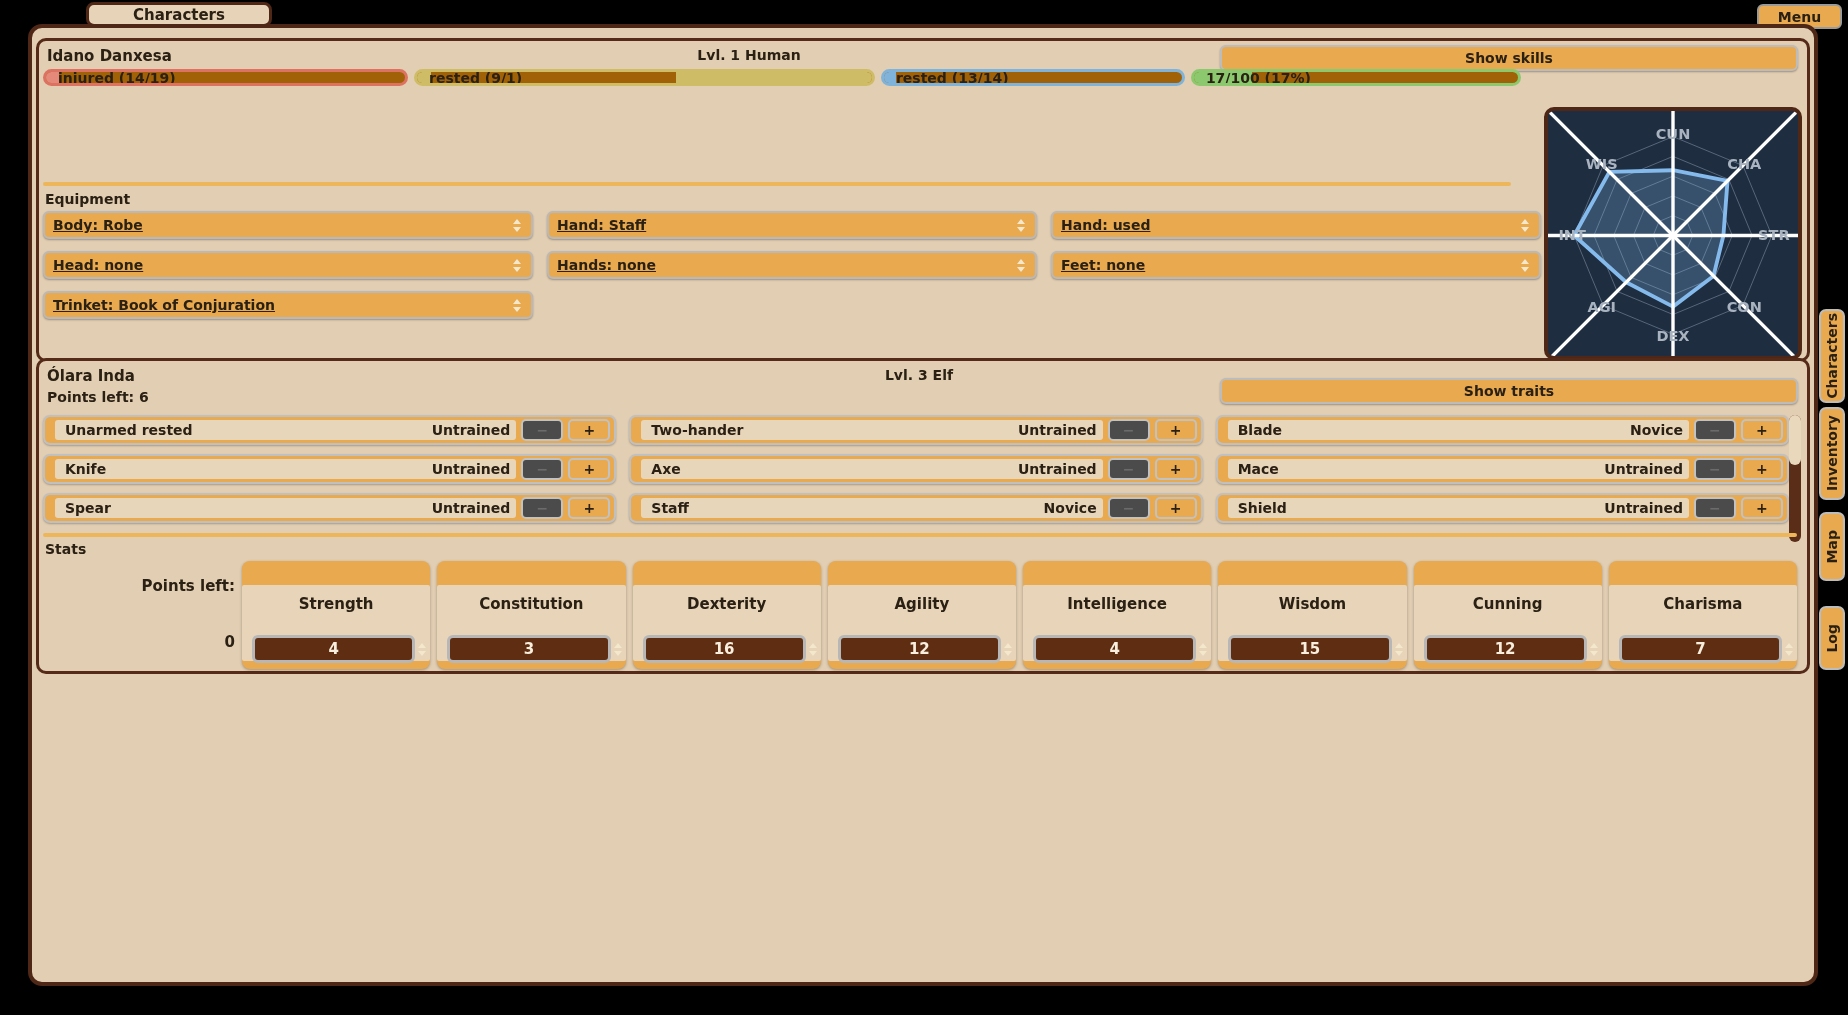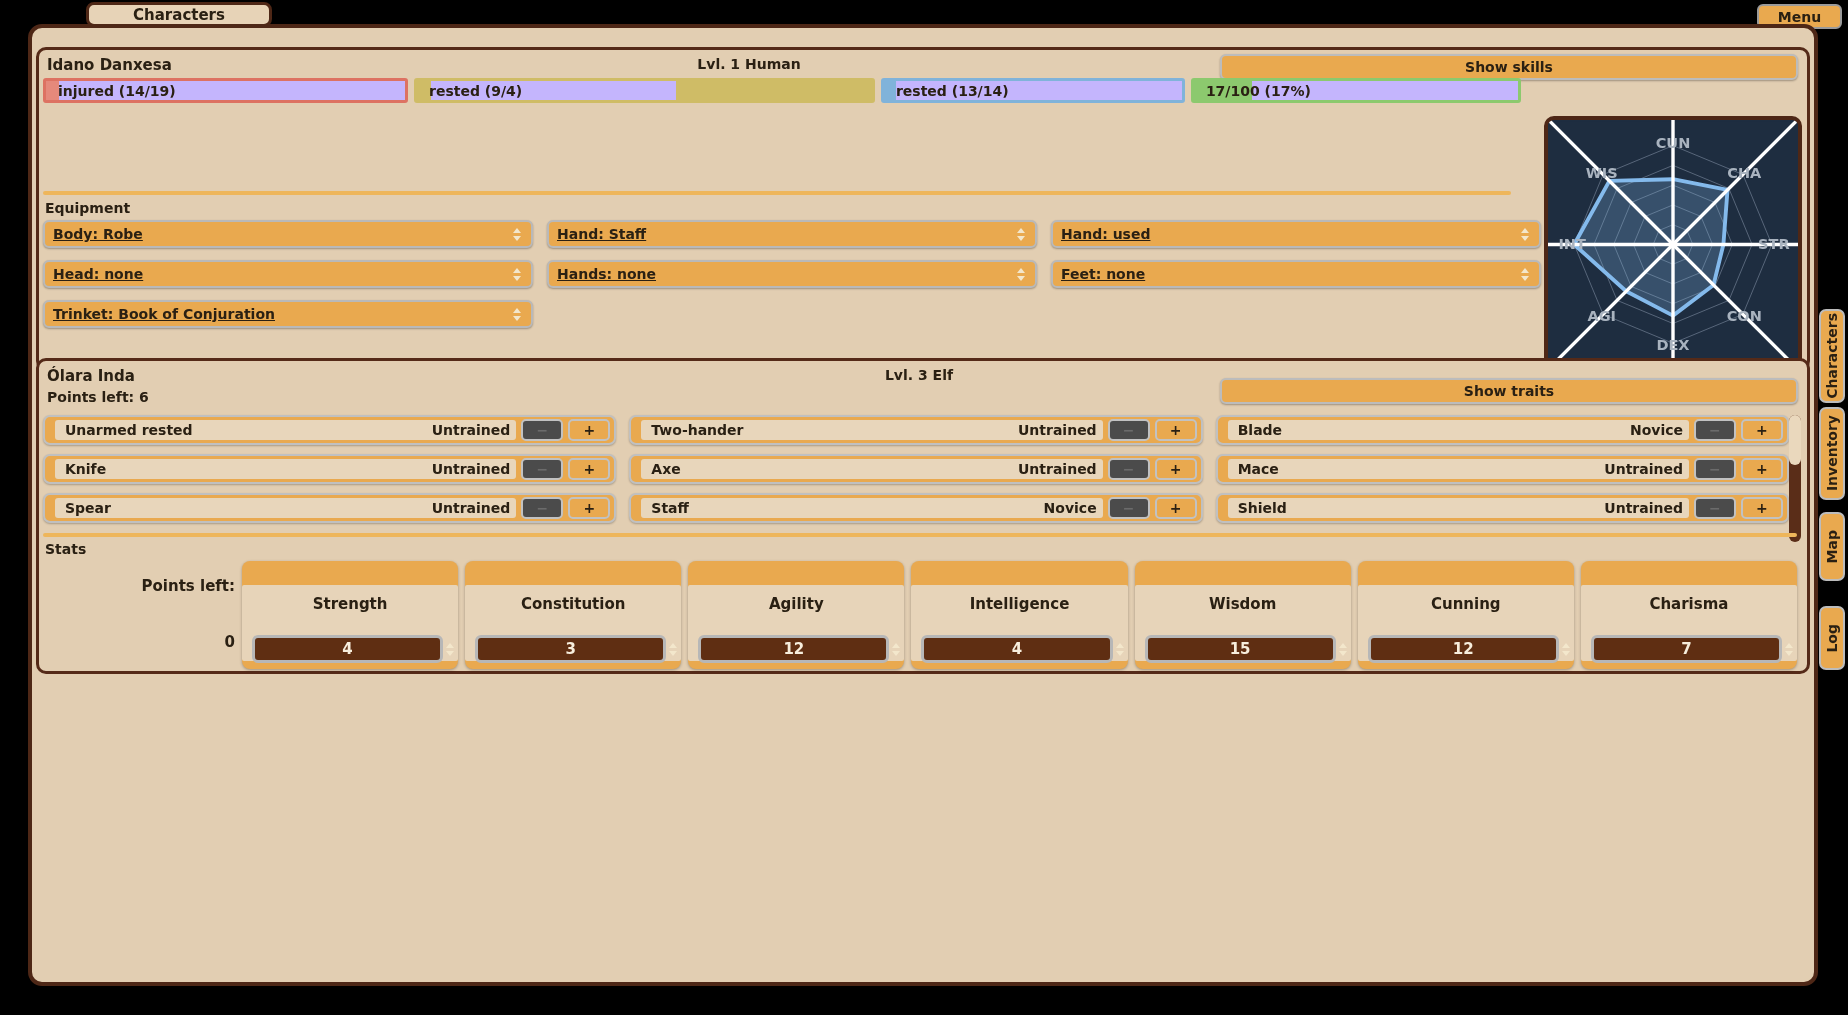--- a/index.html
+++ b/index.html
@@ -10,33 +10,33 @@
            border:3px solid #4e2716;border-radius:8px;display:flex;align-items:center;justify-content:center;
            font-size:15px;box-sizing:border-box;}
   .menu-btn{position:absolute;left:1757px;top:4px;width:85px;height:25px;background:#e9a94f;
             border:2px solid #9a9a9a;border-radius:6px;display:flex;align-items:center;justify-content:center;
             font-size:14px;box-sizing:border-box;}
   
   .outer{position:absolute;left:28px;top:24px;width:1790px;height:962px;background:#e2ceb2;
          border:4px solid #4e2716;border-radius:14px;box-sizing:border-box;}
   .charpanel{position:absolute;left:4px;width:1774px;background:#e2ceb2;border:3px solid #552a18;
              border-radius:10px;box-sizing:border-box;}
-  .p1{top:19px;height:324px;}
+  .p1{top:10px;height:324px;}
   .p2{top:330px;height:316px;}
   .pname{position:absolute;left:8px;top:6px;font-size:15px;}
   .plevel{position:absolute;top:6px;font-size:14px;text-align:center;width:220px;}
   .lvl1{left:600px;}
   .lvl2{left:770px;}
   .show-btn{position:absolute;right:9px;top:4px;width:578px;height:26px;background:#e9a94f;
             border:2px solid #bcbcbc;border-radius:6px;display:flex;align-items:center;justify-content:center;
             font-size:14px;box-sizing:border-box;font-weight:bold;font-family:inherit;color:#2a2013;
             box-shadow:0 1px 2px rgba(0,0,0,.3);}
   
   .bars{position:absolute;left:4px;top:28px;width:1478px;height:25px;display:flex;gap:6px;}
-  .statusbar{position:relative;height:25px;border:3px solid #888;border-radius:3px;background:#c4b5fd;
+  .statusbar{position:relative;height:17px;border:3px solid #888;border-radius:11px;background:#a16207;
              overflow:hidden;box-sizing:border-box;flex-grow:1;flex-basis:0;}
   .fill-left{position:absolute;left:0;top:0;bottom:0;width:0;}
   .fill-right{position:absolute;right:0;top:0;bottom:0;width:0;}
   .bar-label{position:absolute;left:12px;top:50%;transform:translateY(-50%);font-size:14px;white-space:nowrap;}
   
   .divider{position:absolute;left:4px;height:4px;background:#eeb65b;border-radius:2px;}
   .div-eq{top:141px;width:calc(100% - 300px);}
   .div-stats{top:172px;width:calc(100% - 14px);}
   .sec-label{position:absolute;left:6px;font-size:14px;}
   
@@ -114,21 +114,21 @@
 
       <div class="bars">
         <div class="statusbar" style="border-color: rgb(221, 114, 98); flex-grow: 24.7;">
           <div class="fill-left" style="width: 3.5%; background: rgb(229, 137, 123);"></div>
           <div class="fill-right" style="width: 0%; background: rgb(229, 137, 123);"></div>
           <span class="bar-label">injured (14/19)</span>
         </div>
         <div class="statusbar" style="border-color: rgb(207, 188, 102); flex-grow: 31.3;">
           <div class="fill-left" style="width: 3%; background: rgb(207, 188, 102);"></div>
           <div class="fill-right" style="width: 43%; background: rgb(207, 188, 102);"></div>
-          <span class="bar-label">rested (9/4)</span>
+          <span class="bar-label">rested (9/1)</span>
         </div>
         <div class="statusbar" style="border-color: rgb(128, 179, 218); flex-grow: 20.5;">
           <div class="fill-left" style="width: 4%; background: rgb(128, 179, 218);"></div>
           <div class="fill-right" style="width: 0%; background: rgb(128, 179, 218);"></div>
           <span class="bar-label">rested (13/14)</span>
         </div>
         <div class="statusbar" style="border-color: rgb(140, 201, 110); flex-grow: 22.3;">
           <div class="fill-left" style="width: 18%; background: rgb(140, 201, 110);"></div>
           <div class="fill-right" style="width: 0%; background: rgb(140, 201, 110);"></div>
           <span class="bar-label">17/100 (17%)</span>
@@ -335,20 +335,32 @@
           <div class="stat-input-row">
             <div class="stat-input">3</div>
             <span class="stat-spin">
                 <i class="up"></i>
                 <i class="down"></i>
               </span>
           </div>
         </div>
         <div class="stat-card">
           <div class="stat-name-panel">
+              <span class="stat-name">Dexterity</span>
+            </div>
+          <div class="stat-input-row">
+            <div class="stat-input">16</div>
+            <span class="stat-spin">
+                <i class="up"></i>
+                <i class="down"></i>
+              </span>
+          </div>
+        </div>
+        <div class="stat-card">
+          <div class="stat-name-panel">
               <span class="stat-name">Agility</span>
             </div>
           <div class="stat-input-row">
             <div class="stat-input">12</div>
             <span class="stat-spin">
                 <i class="up"></i>
                 <i class="down"></i>
               </span>
           </div>
         </div>

